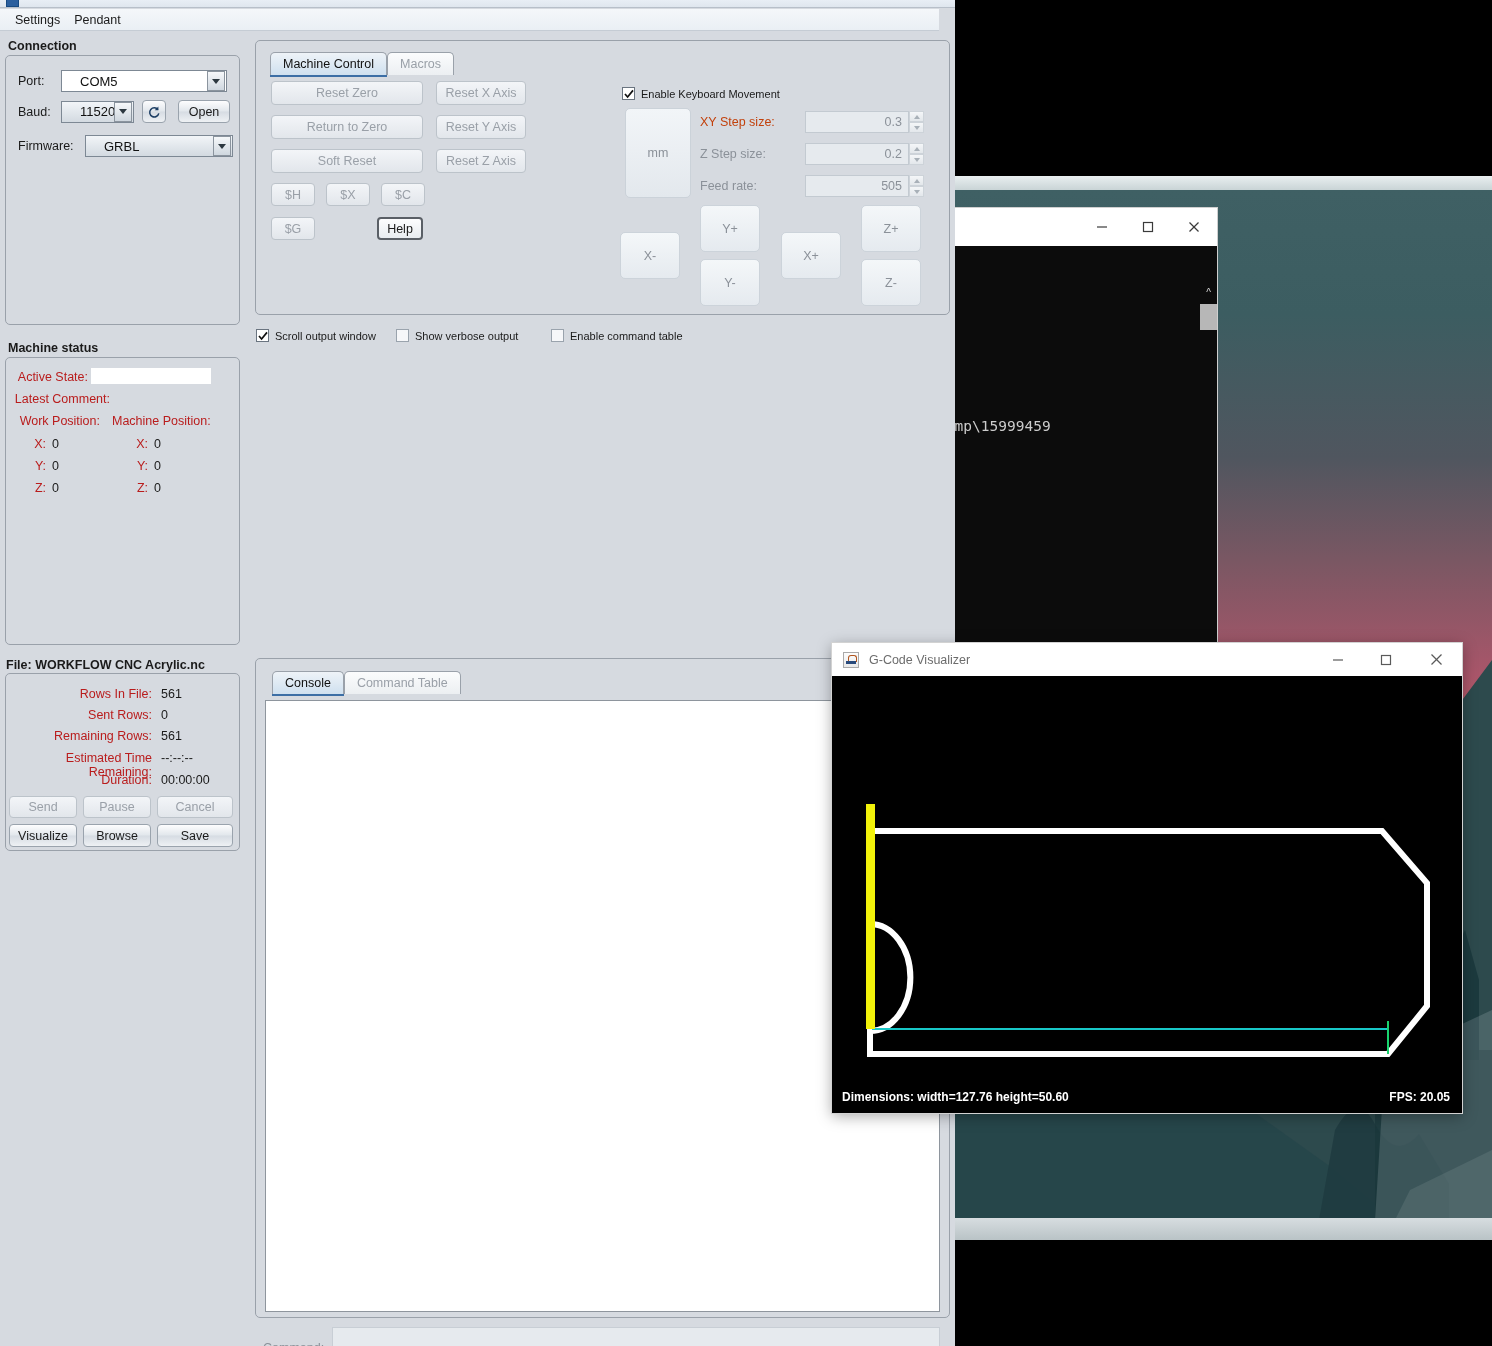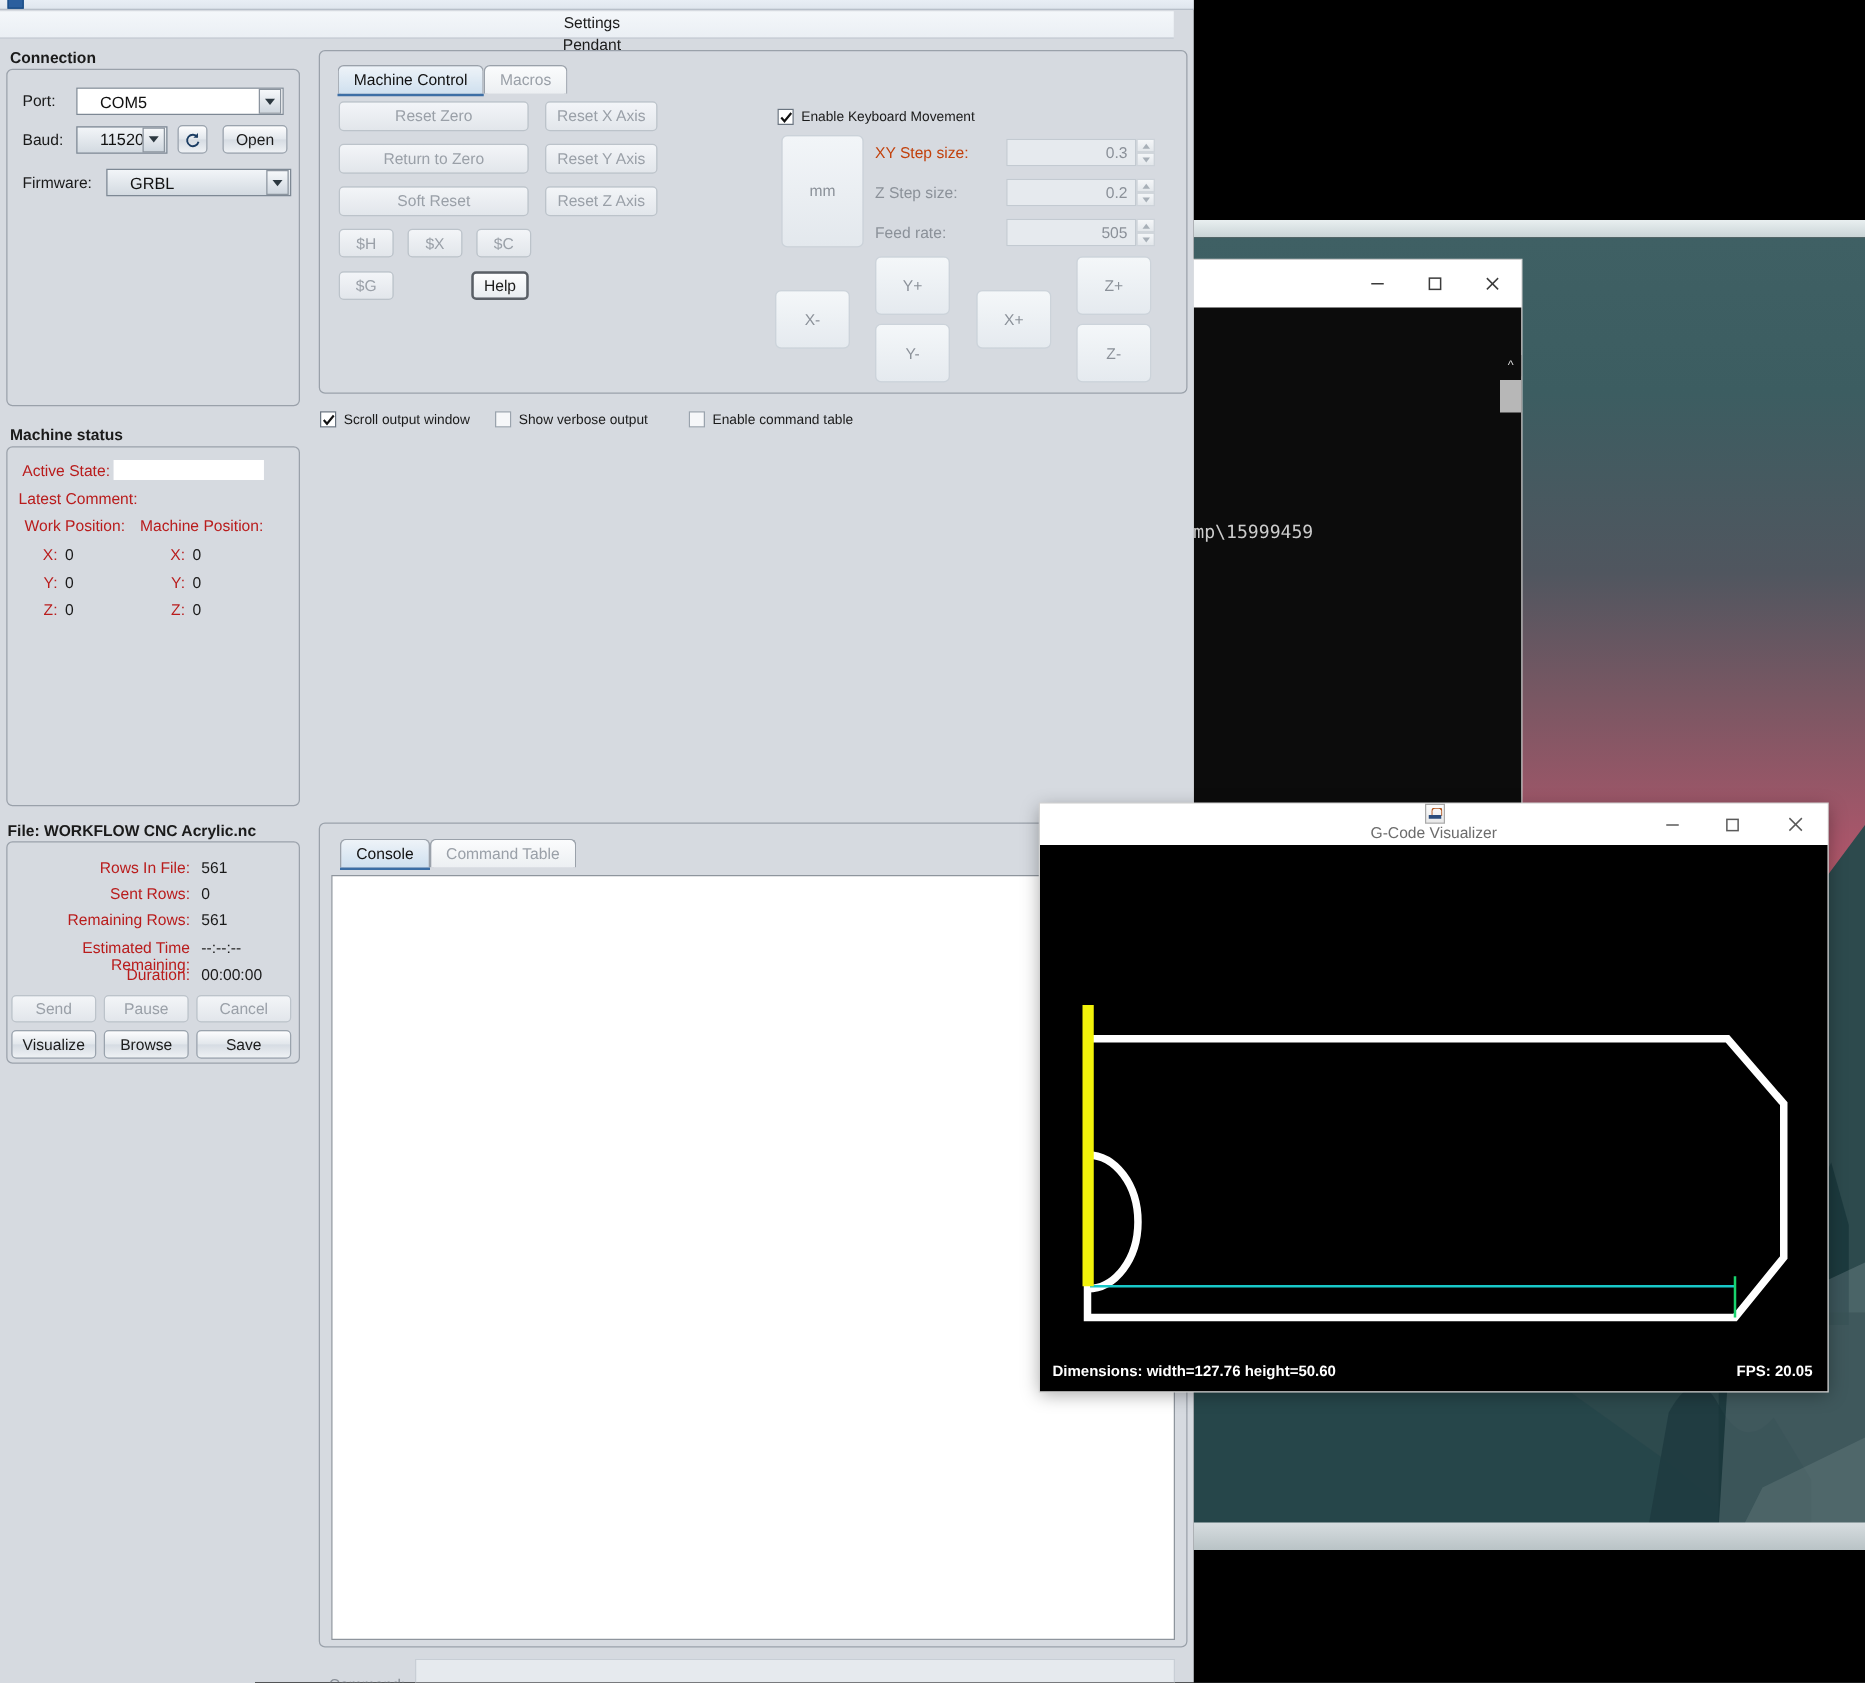--- a/index.html
+++ b/index.html
@@ -97,21 +97,20 @@
   }
   #ugs-title-icon {
     position:absolute; left:6px; top:-6px; width:13px; height:13px;
     background:#2b5f9e; border:1px solid #174a82;
   }
   #ugs-menubar {
     position:absolute; left:0; top:9px; width:939px; height:22px;
     background: linear-gradient(#f4f7fa,#eaeff4);
     display:flex; align-items:center; padding-left: 8px;
     border-bottom: 1px solid #c5ccd4;
-    flex-direction: column;
   }
   .menu-item {
     font-size: 12.5px; color:#1b1b1b; padding: 2px 7px; cursor: default;
   }
 
   
   .group {
     position: absolute;
     border: 1px solid #9aa1aa;
     border-radius: 5px;
@@ -254,21 +253,21 @@
   #command-label { font-size: 12.5px; color:#8b9199; padding: 0 8px; margin-top: 19px; }
   #command-field {
     flex:1; height: 22px; background:#e6eaee; border:1px solid #c8ced5;
   }
 
   
   #gcv {
     position:absolute; left: 832px; top: 643px; width: 630px; height: 470px;
     background:#fff; box-shadow: 0 0 0 1px #d2d2d2, 0 3px 14px rgba(0,0,0,.35);
   }
-  #gcv-titlebar { position:relative; height: 33px; background:#fff; display:flex; align-items:center;flex-direction:column; }
+  #gcv-titlebar { position:relative; height: 33px; background:#fff; display:flex; align-items:center; }
   #gcv-icon {
     width: 16px; height: 16px; margin-left: 11px; margin-right: 10px;
     background: linear-gradient(#fdfdfd,#e9e9e9); border:1px solid #a9a9a9;
     position:relative; flex-shrink:0;
   }
   #gcv-icon::before {
     content:""; position:absolute; left:4px; top:2px; width:7px; height:6px;
     border:1.5px solid #b0551f; border-bottom:none; border-radius: 3px 3px 0 0;
   }
   #gcv-icon::after {

